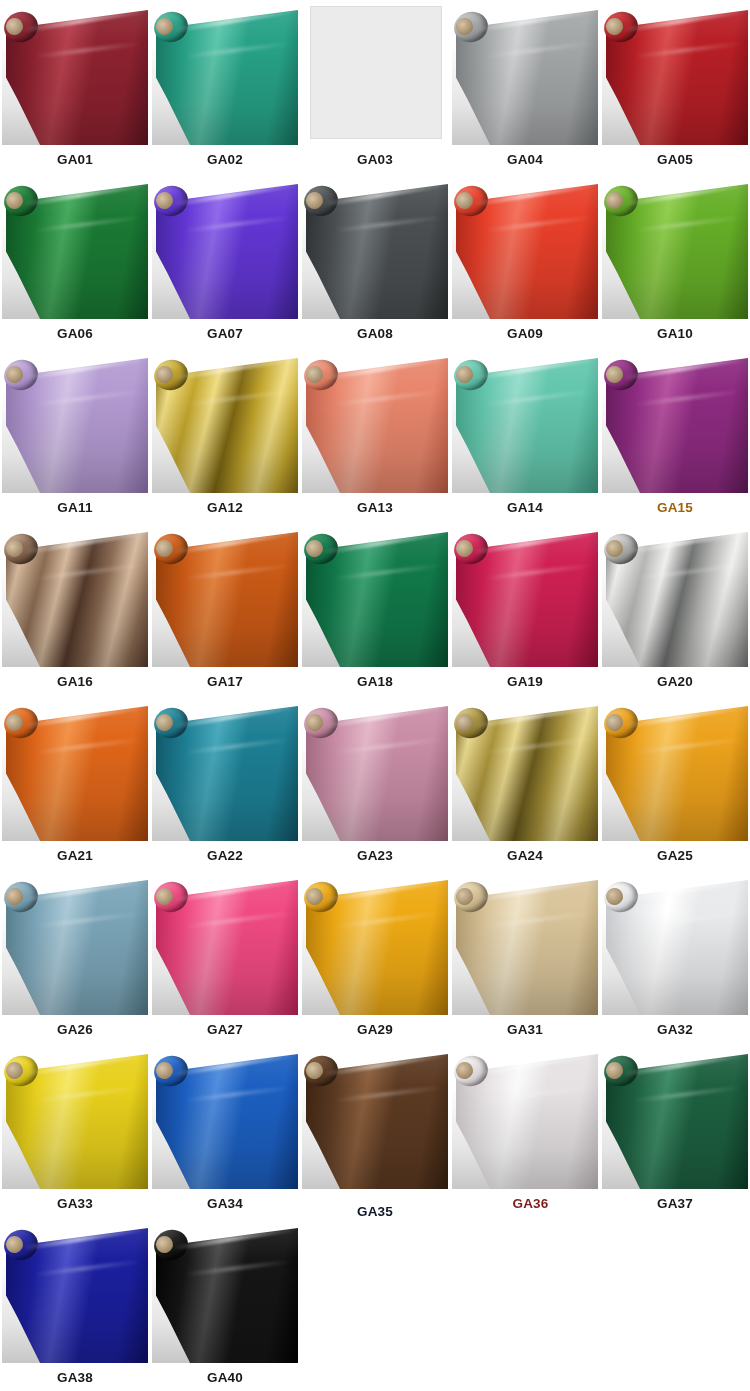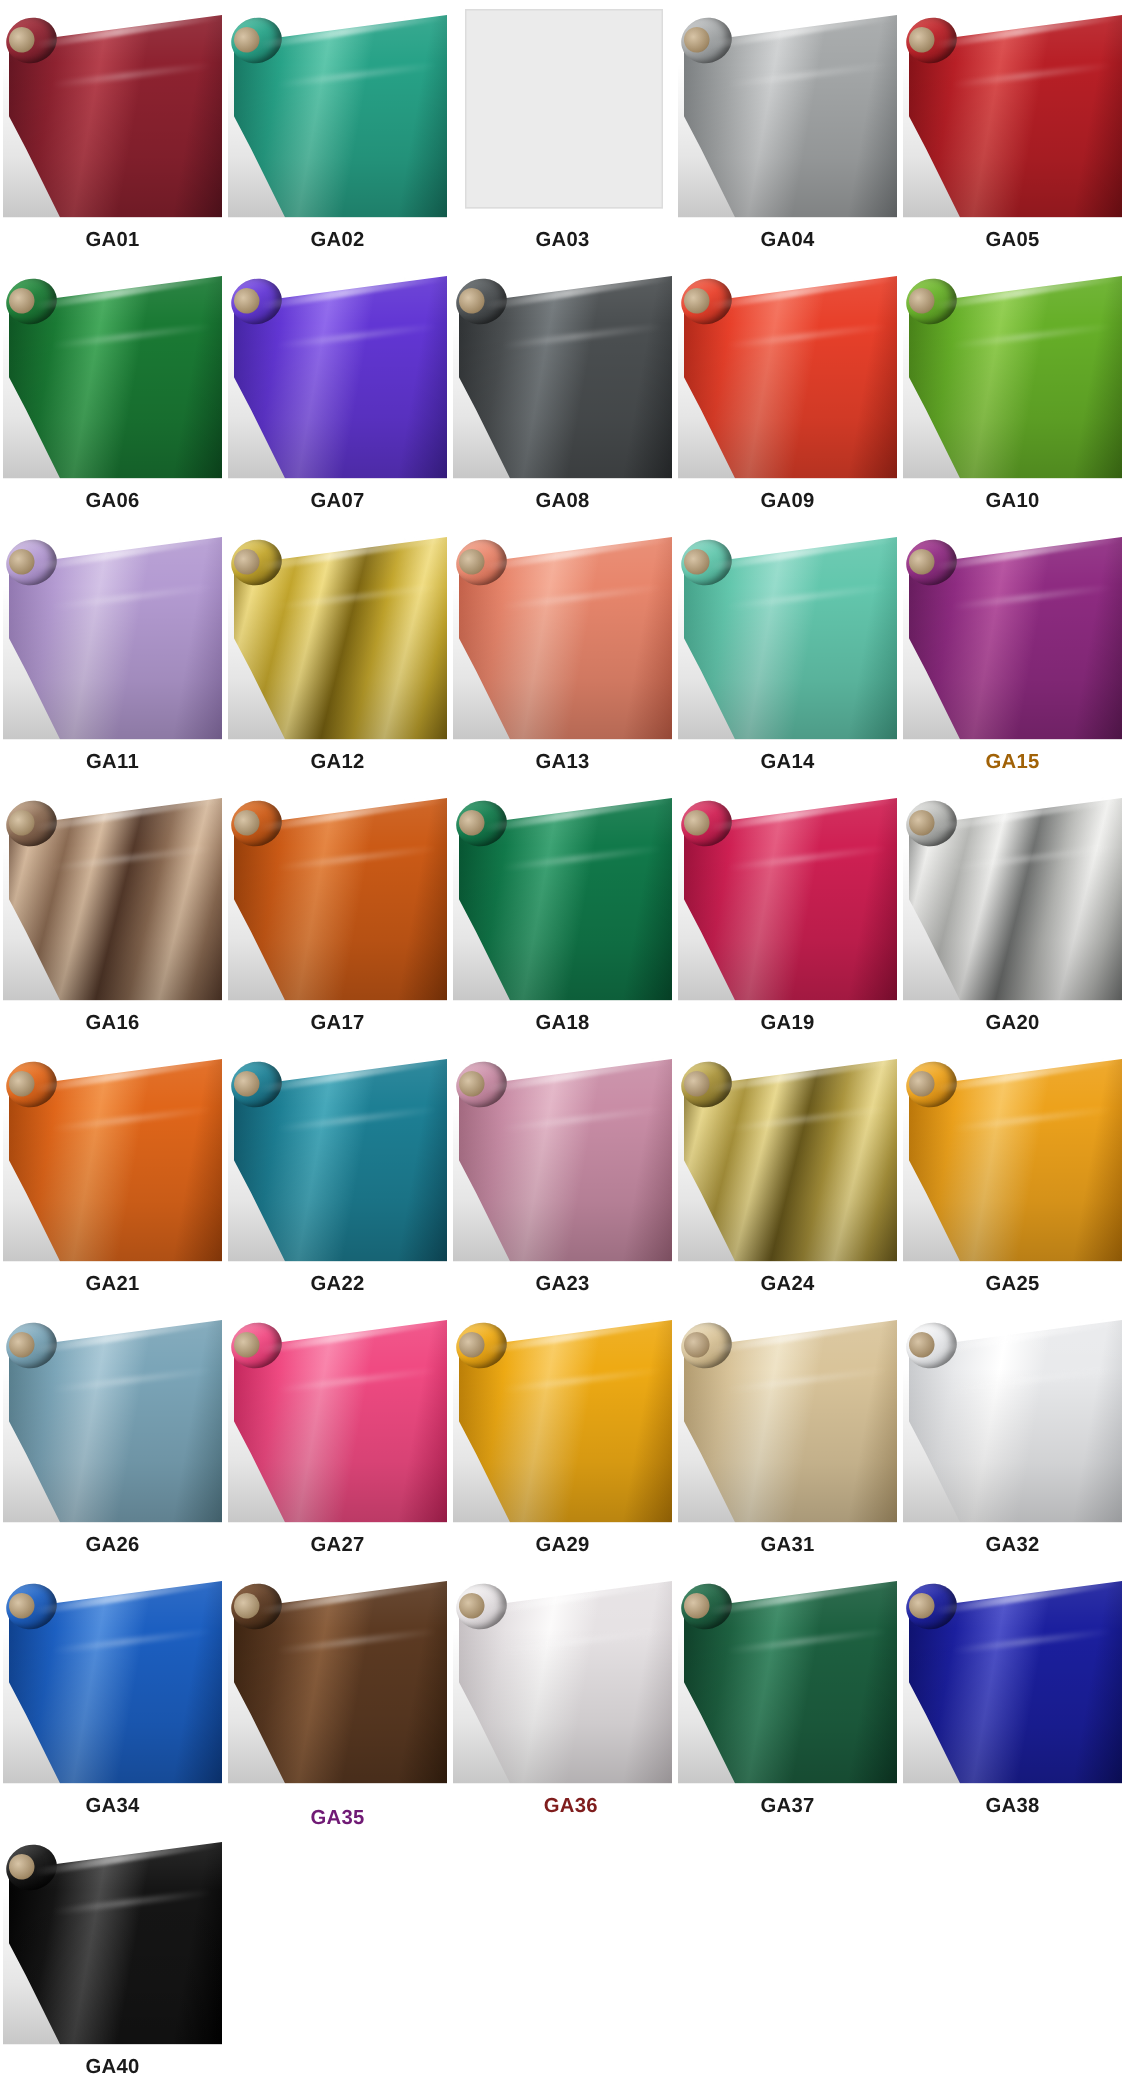--- a/index.html
+++ b/index.html
@@ -499,20 +499,33 @@
             <div class="gloss1"></div>
             <div class="gloss2"></div>
             <div class="shade"></div>
           </div>
         </div>
         <div class="label" style="color: rgb(26, 26, 26);">GA32</div>
       </div>
       <div class="cell">
         <div class="swatch">
           <div class="roll">
+            <div class="sheet" style="background: linear-gradient(100deg, rgb(173, 154, 8) 0%, rgb(232, 208, 28) 22%, rgb(245, 231, 104) 40%, rgb(232, 208, 28) 58%, rgb(232, 208, 28) 80%, rgb(173, 154, 8) 100%);"></div>
+            <div class="tube" style="background: linear-gradient(160deg, rgb(245, 231, 104) 0%, rgb(232, 208, 28) 45%, rgb(173, 154, 8) 100%);"></div>
+            <div class="core"></div>
+            <div class="gloss1"></div>
+            <div class="gloss2"></div>
+            <div class="shade"></div>
+          </div>
+        </div>
+        <div class="label" style="color: rgb(26, 26, 26);">GA33</div>
+      </div>
+      <div class="cell">
+        <div class="swatch">
+          <div class="roll">
             <div class="sheet" style="background: linear-gradient(100deg, rgb(13, 60, 133) 0%, rgb(28, 95, 193) 22%, rgb(80, 141, 221) 40%, rgb(28, 95, 193) 58%, rgb(28, 95, 193) 80%, rgb(13, 60, 133) 100%);"></div>
             <div class="tube" style="background: linear-gradient(160deg, rgb(80, 141, 221) 0%, rgb(28, 95, 193) 45%, rgb(13, 60, 133) 100%);"></div>
             <div class="core"></div>
             <div class="gloss1"></div>
             <div class="gloss2"></div>
             <div class="shade"></div>
           </div>
         </div>
         <div class="label" style="color: rgb(26, 26, 26);">GA34</div>
       </div>
@@ -520,21 +533,21 @@
         <div class="swatch">
           <div class="roll">
             <div class="sheet" style="background: linear-gradient(100deg, rgb(56, 33, 15) 0%, rgb(92, 58, 34) 22%, rgb(138, 94, 60) 40%, rgb(92, 58, 34) 58%, rgb(92, 58, 34) 80%, rgb(56, 33, 15) 100%);"></div>
             <div class="tube" style="background: linear-gradient(160deg, rgb(138, 94, 60) 0%, rgb(92, 58, 34) 45%, rgb(56, 33, 15) 100%);"></div>
             <div class="core"></div>
             <div class="gloss1"></div>
             <div class="gloss2"></div>
             <div class="shade"></div>
           </div>
         </div>
-        <div class="label" style="color: #701a75; margin-top: 16px;">GA35</div>
+        <div class="label" style="color: #0f172a; margin-top: 16px;">GA35</div>
       </div>
       <div class="cell">
         <div class="swatch">
           <div class="roll">
             <div class="sheet" style="background: linear-gradient(100deg, rgb(192, 186, 189) 0%, rgb(230, 226, 228) 22%, rgb(251, 250, 250) 40%, rgb(230, 226, 228) 58%, rgb(230, 226, 228) 80%, rgb(192, 186, 189) 100%);"></div>
             <div class="tube" style="background: linear-gradient(160deg, rgb(251, 250, 250) 0%, rgb(230, 226, 228) 45%, rgb(192, 186, 189) 100%);"></div>
             <div class="core"></div>
             <div class="gloss1"></div>
             <div class="gloss2"></div>
             <div class="shade"></div>

